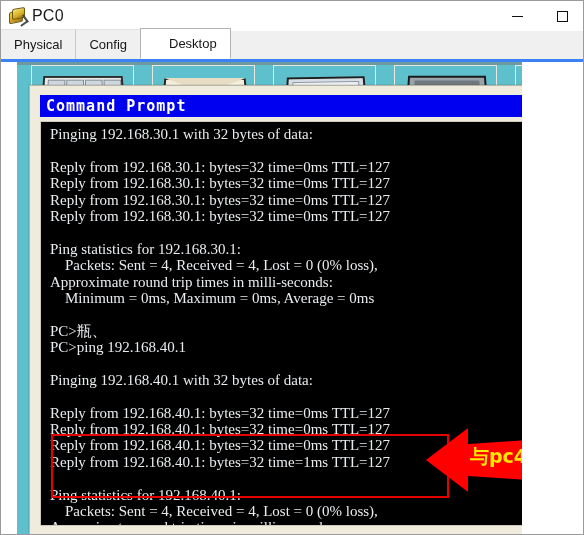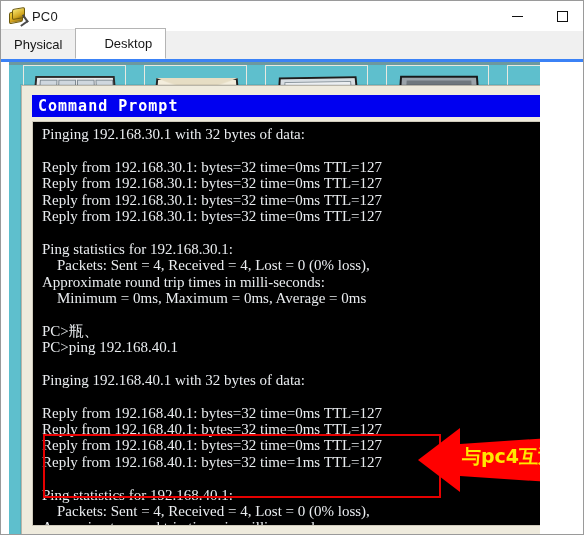--- a/index.html
+++ b/index.html
@@ -39,21 +39,21 @@
     background:linear-gradient(160deg,#f7e46c 0%,#cfa41e 70%,#7d6410 100%);
     border:1px solid #6d5a0c;border-radius:2px;
     transform:skewY(-10deg);
   }
   #title-icon .tail{
     position:absolute;left:10px;top:9px;width:7px;height:7px;
     border-right:2px solid #4a4a4a;border-bottom:2px solid #4a4a4a;
     transform:rotate(-35deg);
   }
   #title-text{
-    font-size:13px;color:#1a1a1a;letter-spacing:0.2px;
+    font-size:16px;color:#1a1a1a;letter-spacing:0.2px;
   }
   #win-controls{
     position:absolute;right:0;top:0;height:30px;display:flex;align-items:center;
   }
   .wbtn{
     width:45px;height:30px;display:flex;align-items:center;justify-content:center;
     background:transparent;
   }
   .wbtn .min{display:block;width:11px;height:1px;background:#111;}
   .wbtn .max{display:block;width:11px;height:11px;border:1px solid #111;box-sizing:border-box;}
@@ -82,23 +82,24 @@
     border-left:1px solid #b4b4b4;
     border-right:1px solid #b4b4b4;
     border-top:1px solid #b4b4b4;
     border-bottom:1px solid #ffffff;
     position:relative;z-index:3;
     height:31px;line-height:30px;padding-left:28px;
   }
   .tab.first{border-left:none;}
   
   #desktop{
-    position:absolute;left:8px;top:61px;width:531px;height:474px;
+    position:absolute;left:16px;top:61px;width:489px;height:474px;
     background:#5ebfcd;
     overflow:hidden;
+    padding-left:16px;
   }
   #desk-top-shadow{
     position:absolute;left:0;top:0;width:584px;height:3px;
     background:#7a7a7a;opacity:.55;
   }
   
   .desk-tile{
     position:absolute;top:3px;width:103px;height:46px;
     background:#5ebfcd;
     border:1px solid #e8e8e0;
@@ -229,20 +230,21 @@
           <span class="min"></span>
         </div>
       <div class="wbtn">
           <span class="max"></span>
         </div>
     </div>
   </div>
 
   <div id="tabstrip">
     <div class="tab first">Physical</div>
+    <div class="tab">Config</div>
     <div class="tab active">Desktop</div>
   </div>
 
   <div id="desktop">
     <div id="desk-top-shadow"></div>
 
     <div class="desk-tile" style="left:14px;">
       <div class="tile-art">
         <div class="art-a">
           <span class="seg" style="left:3px;"></span>

